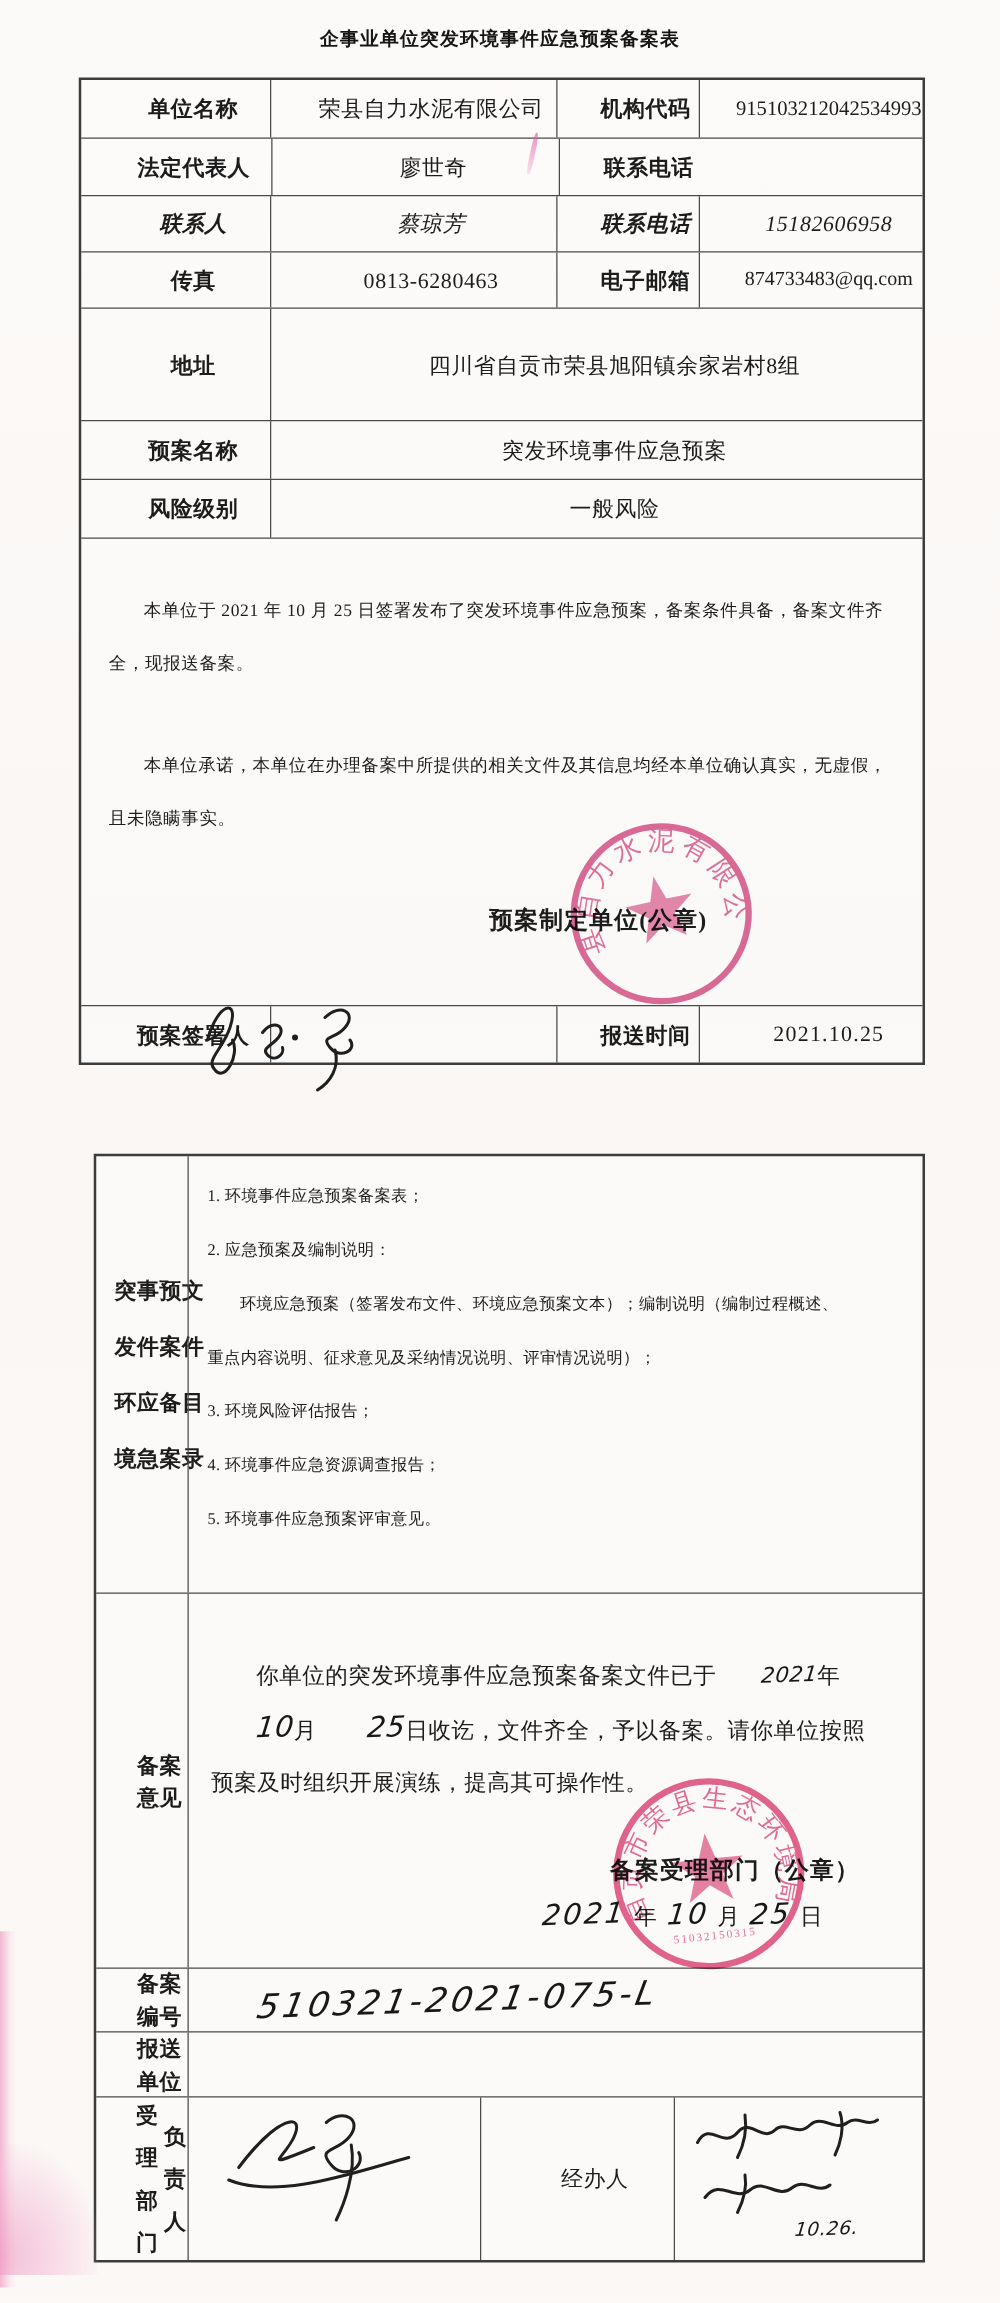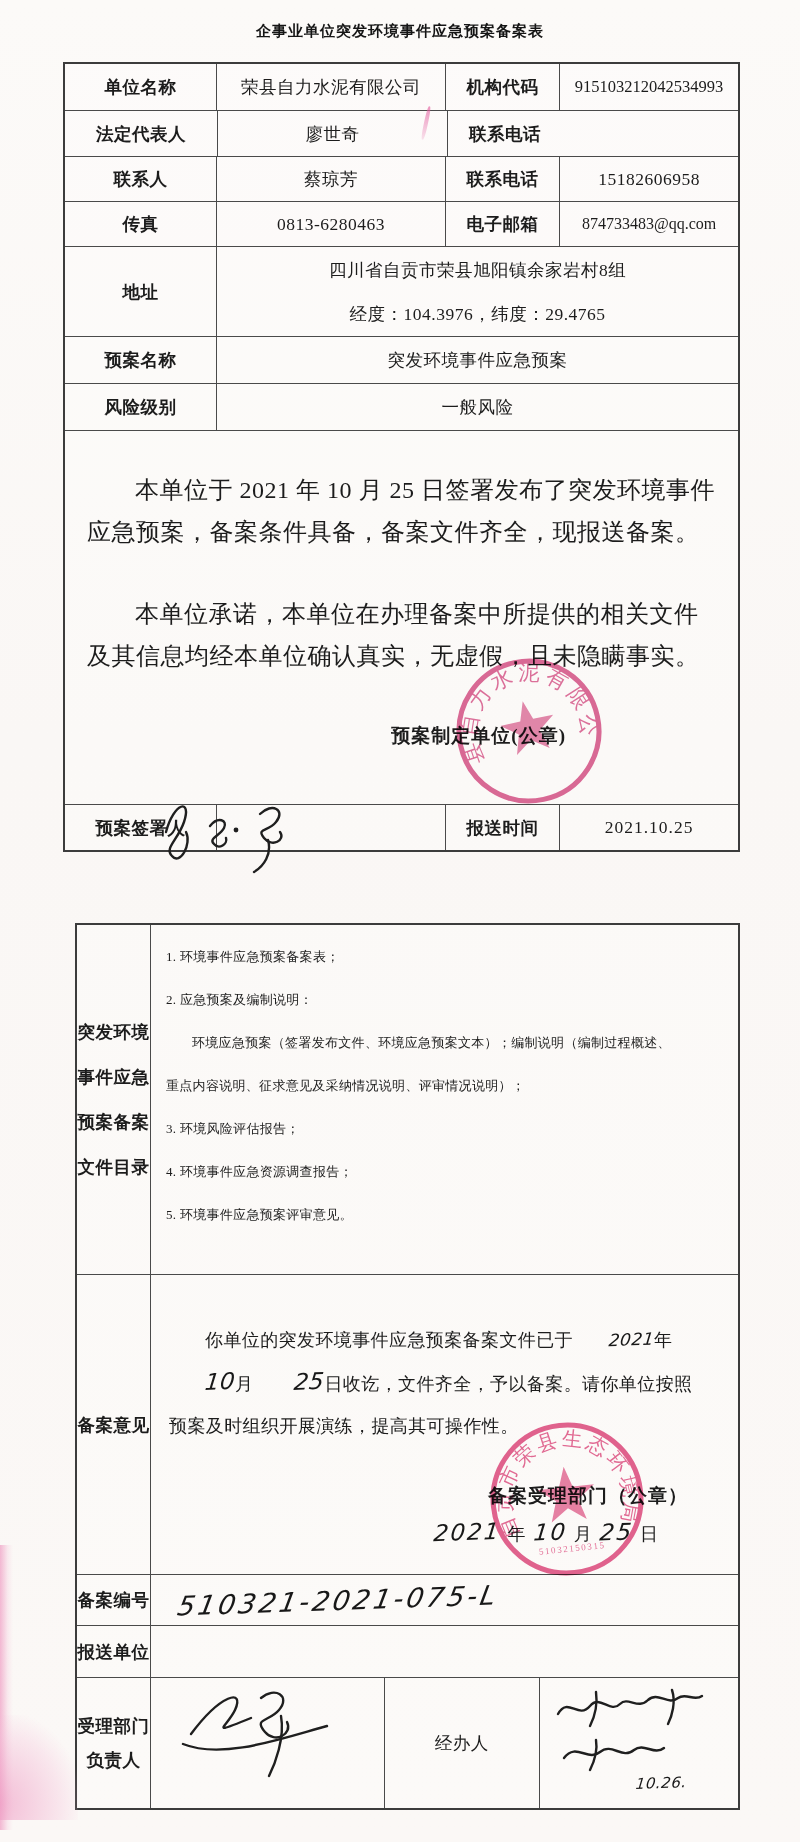--- a/index.html
+++ b/index.html
@@ -8,36 +8,36 @@
         font-family:"Liberation Serif","DejaVu Serif",serif;color:#1d1d1d;}
   .title{position:absolute;left:0;right:0;top:22px;text-align:center;
          font-family:"DejaVu Sans","Liberation Sans",sans-serif;
          font-weight:700;font-size:15px;letter-spacing:1px;color:#151515;}
   
   .tbl{position:absolute;border:2px solid #3c3c3c;box-sizing:border-box;background:rgba(255,255,255,0.25);}
   .row{display:flex;box-sizing:border-box;border-top:1.4px solid #4a4a4a;}
   .row:first-child{border-top:none;}
   .cell{display:flex;align-items:center;justify-content:center;box-sizing:border-box;
         border-left:1.4px solid #4a4a4a;font-size:17.5px;text-align:center;
-        letter-spacing:.5px;color:#1c1c1c;}
+        letter-spacing:.5px;color:#1c1c1c;padding-left:28px;}
   .cell:first-child{border-left:none;}
   .lbl{font-weight:600;}
   .left-align{justify-content:flex-start;text-align:left;}
   
   .c1{width:152px;} .c2{width:230px;} .c3{width:115px;} .c4{width:180px;}
   .wide{width:525px;text-align:center;} 
   .addr{flex-direction:column;line-height:44px;}
   
   .decl{display:block;border-left:none;width:100%;padding:38px 22px 0 22px;text-align:left;}
-  .decl p{margin:0;text-indent:2em;font-size:24px;line-height:42px;letter-spacing:.5px;}
+  .decl p{margin:0;text-indent:2em;font-size:14px;line-height:42px;letter-spacing:.5px;}
   .decl .p2{margin-top:40px;}
   .seal-caption{margin-top:46px;text-align:right;padding-right:150px;
                 font-size:19px;font-weight:600;letter-spacing:1px;}
   
-  .t2c1{width:73px;flex-direction:column;line-height:45px;font-weight:600;}
+  .t2c1{width:73px;flex-direction:row;line-height:45px;font-weight:600;}
   .t2content{width:588px;}
   .catalog{display:block;text-align:left;padding:10px 15px 0 15px;}
   .catalog p{margin:0;font-size:13px;line-height:43px;letter-spacing:.3px;}
   .catalog p.sub{text-indent:2em;max-width:508px;}
   .opinion{display:block;text-align:left;padding:44px 18px 0 18px;}
   .opinion p{margin:0;text-indent:2em;font-size:18px;line-height:42px;letter-spacing:.4px;max-width:540px;}
   .opinion .caption2{margin-top:36px;text-align:right;padding-right:32px;
                      font-size:19px;font-weight:600;letter-spacing:1px;}
   .opinion .dateline{margin-top:10px;text-align:right;padding-right:60px;font-size:18px;letter-spacing:2px;}
   
@@ -75,39 +75,38 @@
       <div class="cell c3 lbl">机构代码</div>
       <div class="cell c4" style="font-size:16.5px;letter-spacing:0;">915103212042534993</div>
     </div>
 
     <div class="row" style="height:46px;">
       <div class="cell c1 lbl">法定代表人</div>
       <div class="cell c2">廖世奇</div>
       <div class="cell c3 lbl">联系电话</div>
     </div>
 
-    <div class="row" style="height:45px;">
+    <div class="row" style="height:45px;font-style:italic;">
       <div class="cell c1 lbl">联系人</div>
       <div class="cell c2">蔡琼芳</div>
       <div class="cell c3 lbl">联系电话</div>
       <div class="cell c4">15182606958</div>
     </div>
 
     <div class="row" style="height:45px;">
       <div class="cell c1 lbl">传真</div>
       <div class="cell c2">0813-6280463</div>
       <div class="cell c3 lbl">电子邮箱</div>
       <div class="cell c4" style="font-size:16px;letter-spacing:0;">874733483@qq.com</div>
     </div>
 
     <div class="row" style="height:90px;">
       <div class="cell c1 lbl">地址</div>
       <div class="cell wide addr">
         <div>四川省自贡市荣县旭阳镇余家岩村8组</div>
-        <div>经度：104.3976，纬度：29.4765</div>
       </div>
     </div>
 
     <div class="row" style="height:47px;">
       <div class="cell c1 lbl">预案名称</div>
       <div class="cell wide">突发环境事件应急预案</div>
     </div>
 
     <div class="row" style="height:47px;">
       <div class="cell c1 lbl">风险级别</div>

